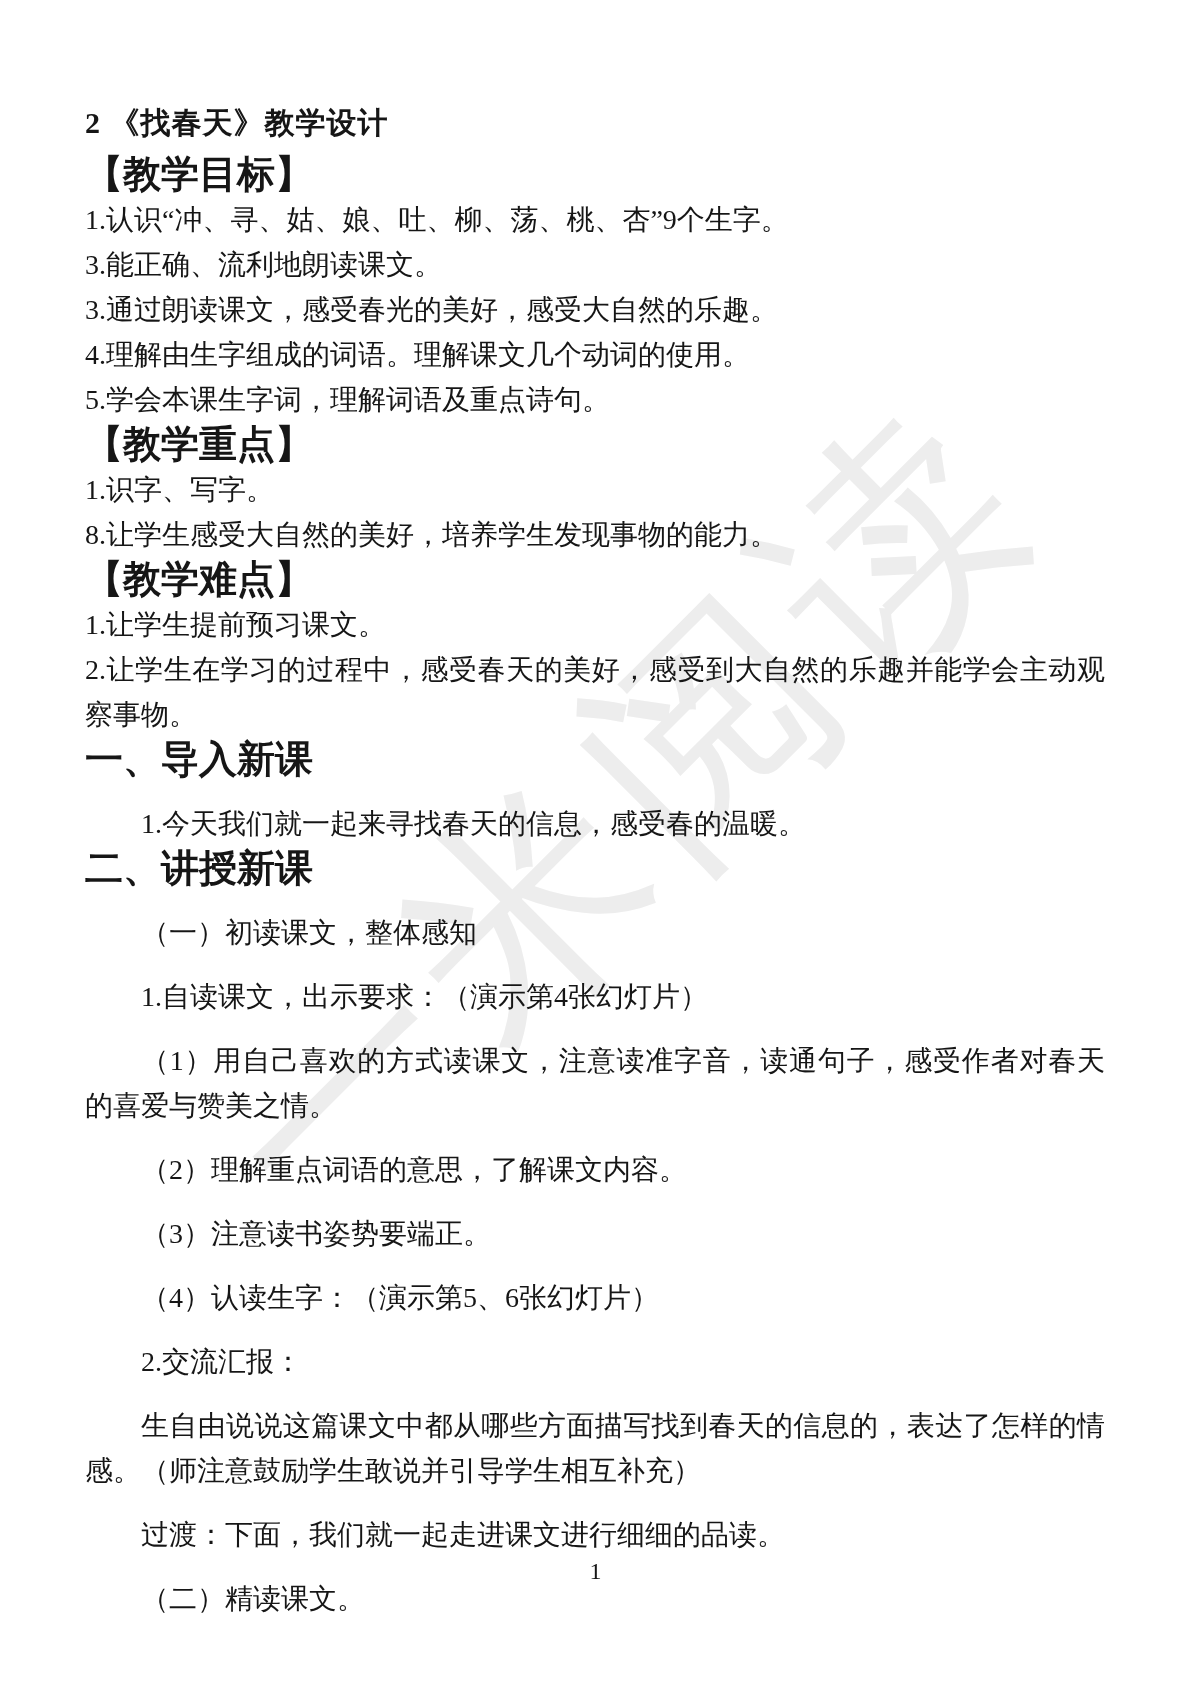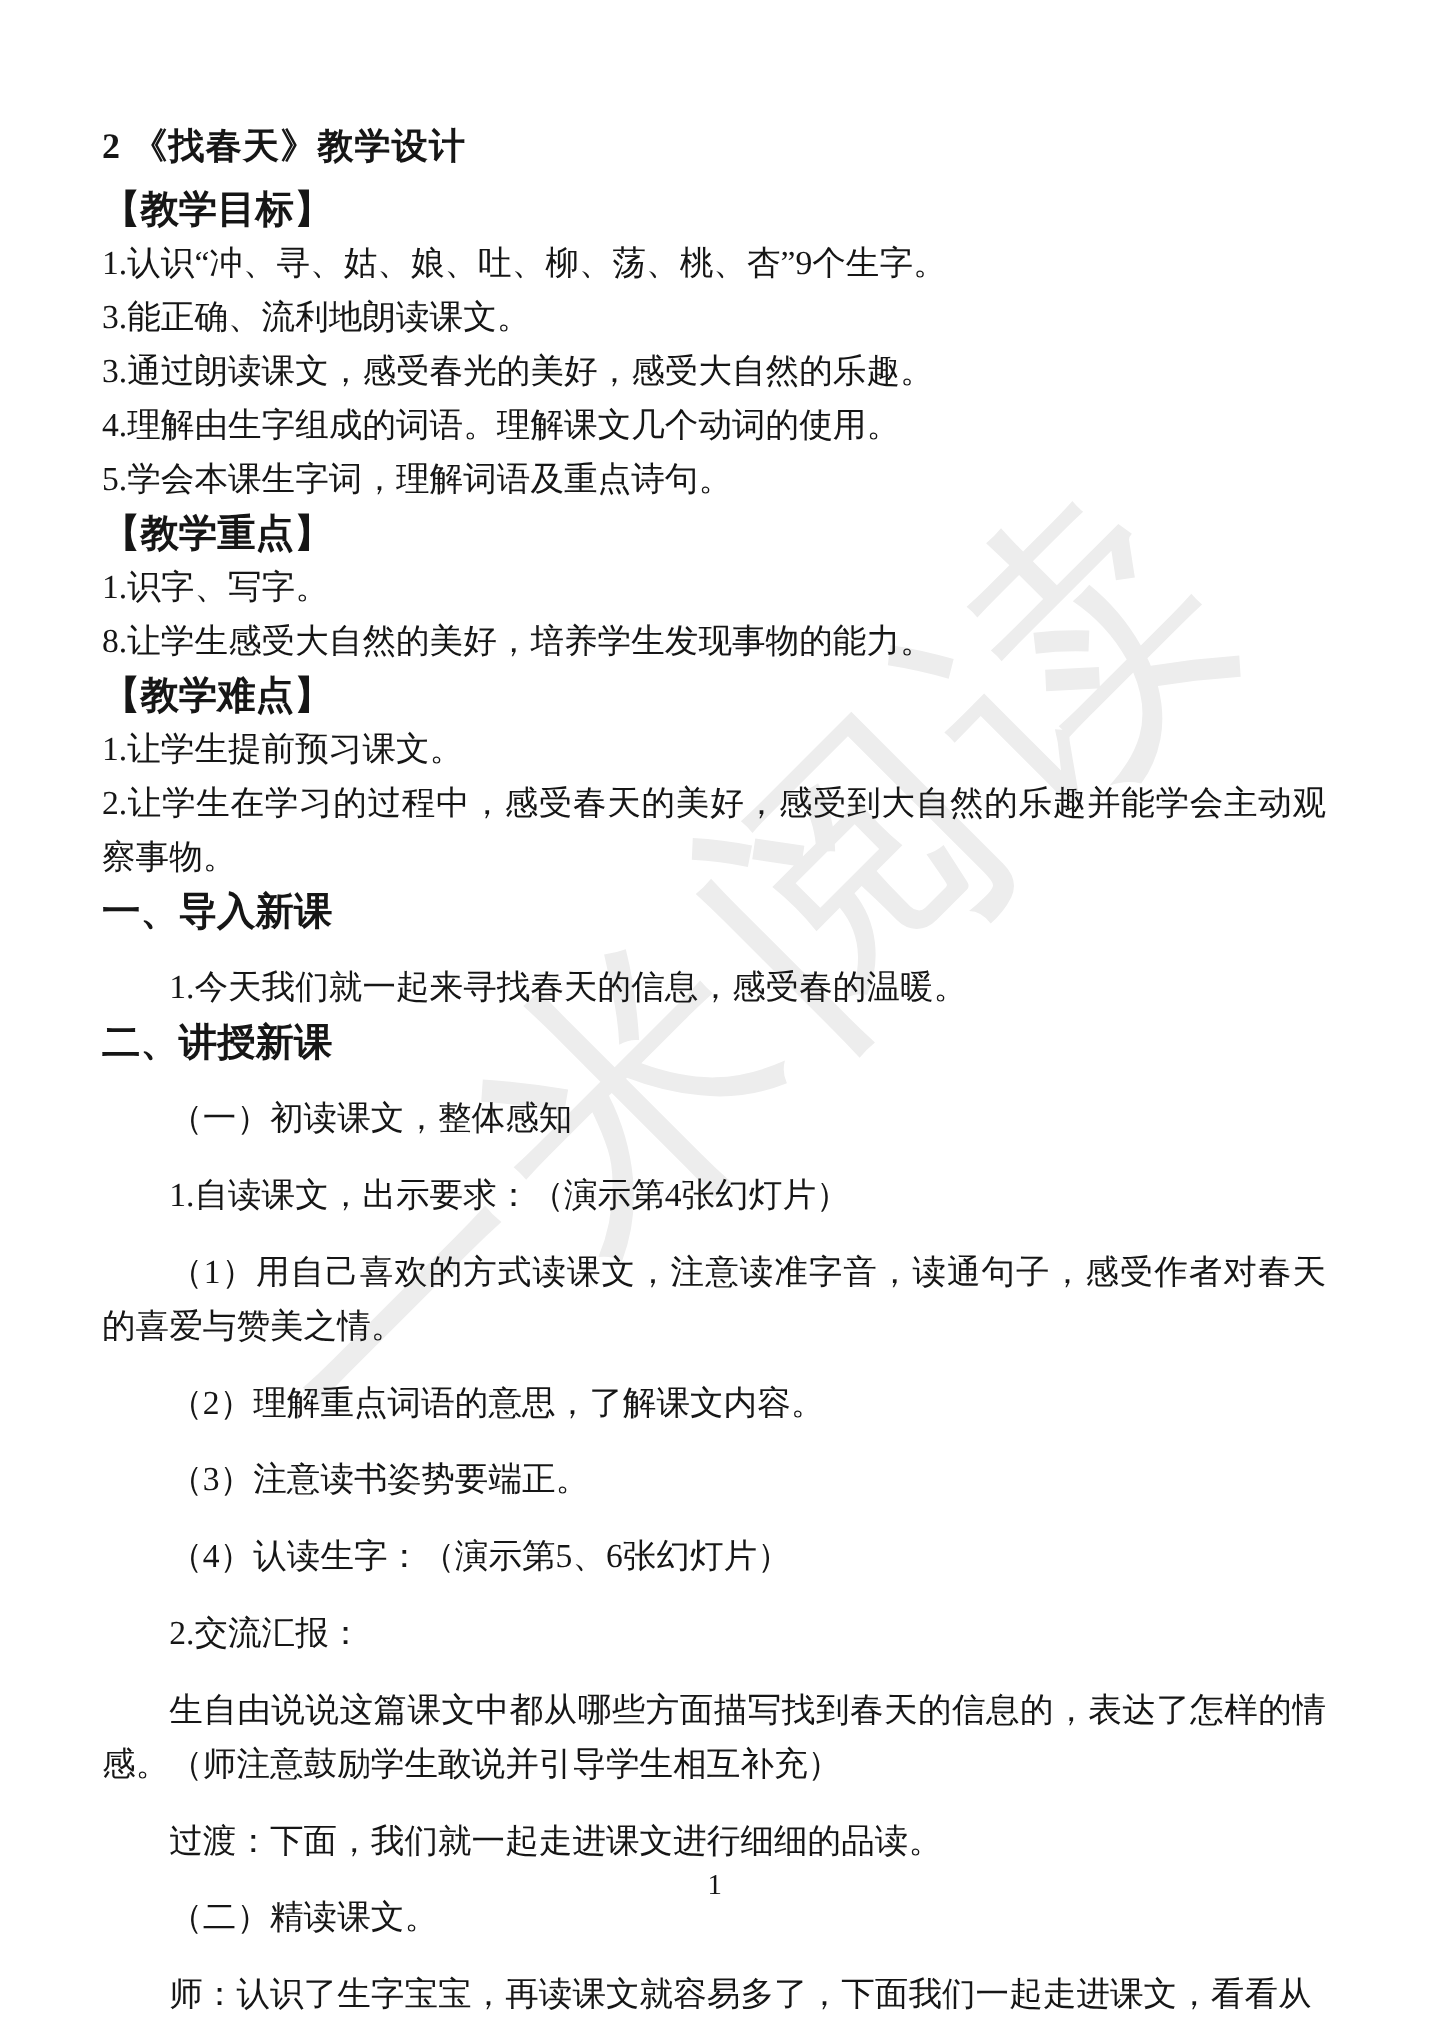--- a/index.html
+++ b/index.html
@@ -46,21 +46,21 @@
     letter-spacing: 1px;
   }
   .para {
     font-size: 28px;
     line-height: 45px;
     text-align: justify;
     text-justify: inter-ideograph;
   }
   .para.heading, .para.subheading {
     font-weight: bold;
-    font-size: 32px;
+    font-size: 38px;
   }
   .para.indent {
     text-indent: 2em;
     margin-top: 19px;
   }
   .page-number {
     position: absolute;
     top: 1556px;
     left: 0;
     width: 100%;
@@ -97,17 +97,16 @@
       <p class="para indent">（一）初读课文，整体感知</p>
       <p class="para indent">1.自读课文，出示要求：（演示第4张幻灯片）</p>
       <p class="para indent">（1）用自己喜欢的方式读课文，注意读准字音，读通句子，感受作者对春天的喜爱与赞美之情。</p>
       <p class="para indent">（2）理解重点词语的意思，了解课文内容。</p>
       <p class="para indent">（3）注意读书姿势要端正。</p>
       <p class="para indent">（4）认读生字：（演示第5、6张幻灯片）</p>
       <p class="para indent">2.交流汇报：</p>
       <p class="para indent">生自由说说这篇课文中都从哪些方面描写找到春天的信息的，表达了怎样的情感。（师注意鼓励学生敢说并引导学生相互补充）</p>
       <p class="para indent">过渡：下面，我们就一起走进课文进行细细的品读。</p>
       <p class="para indent">（二）精读课文。</p>
-      <p class="para indent">师：认识了生字宝宝，再读课文就容易多了，下面我们一起走进课文，看看从</p>
     </div>
 
   <div class="page-number">1</div>
 </div>
 
 </body></html>

